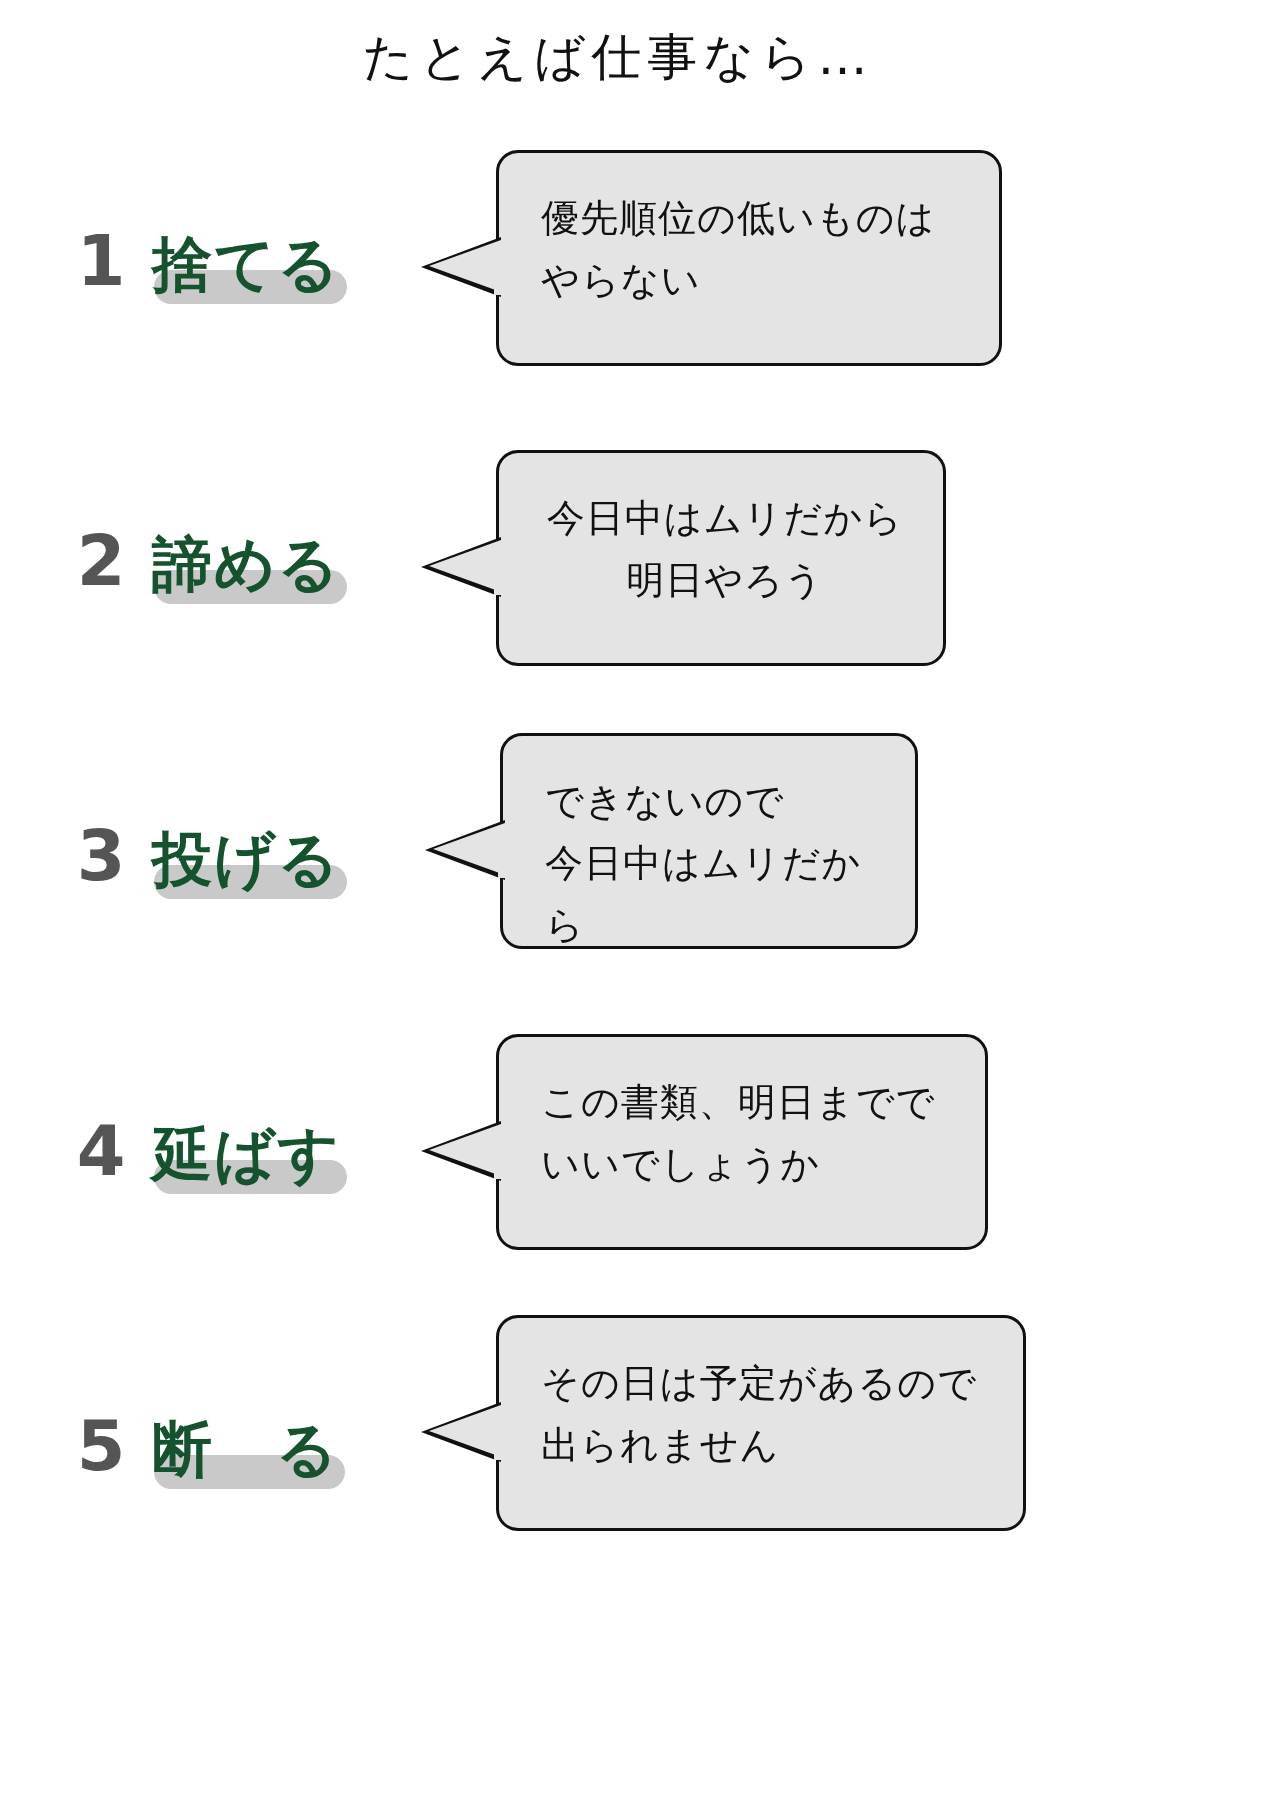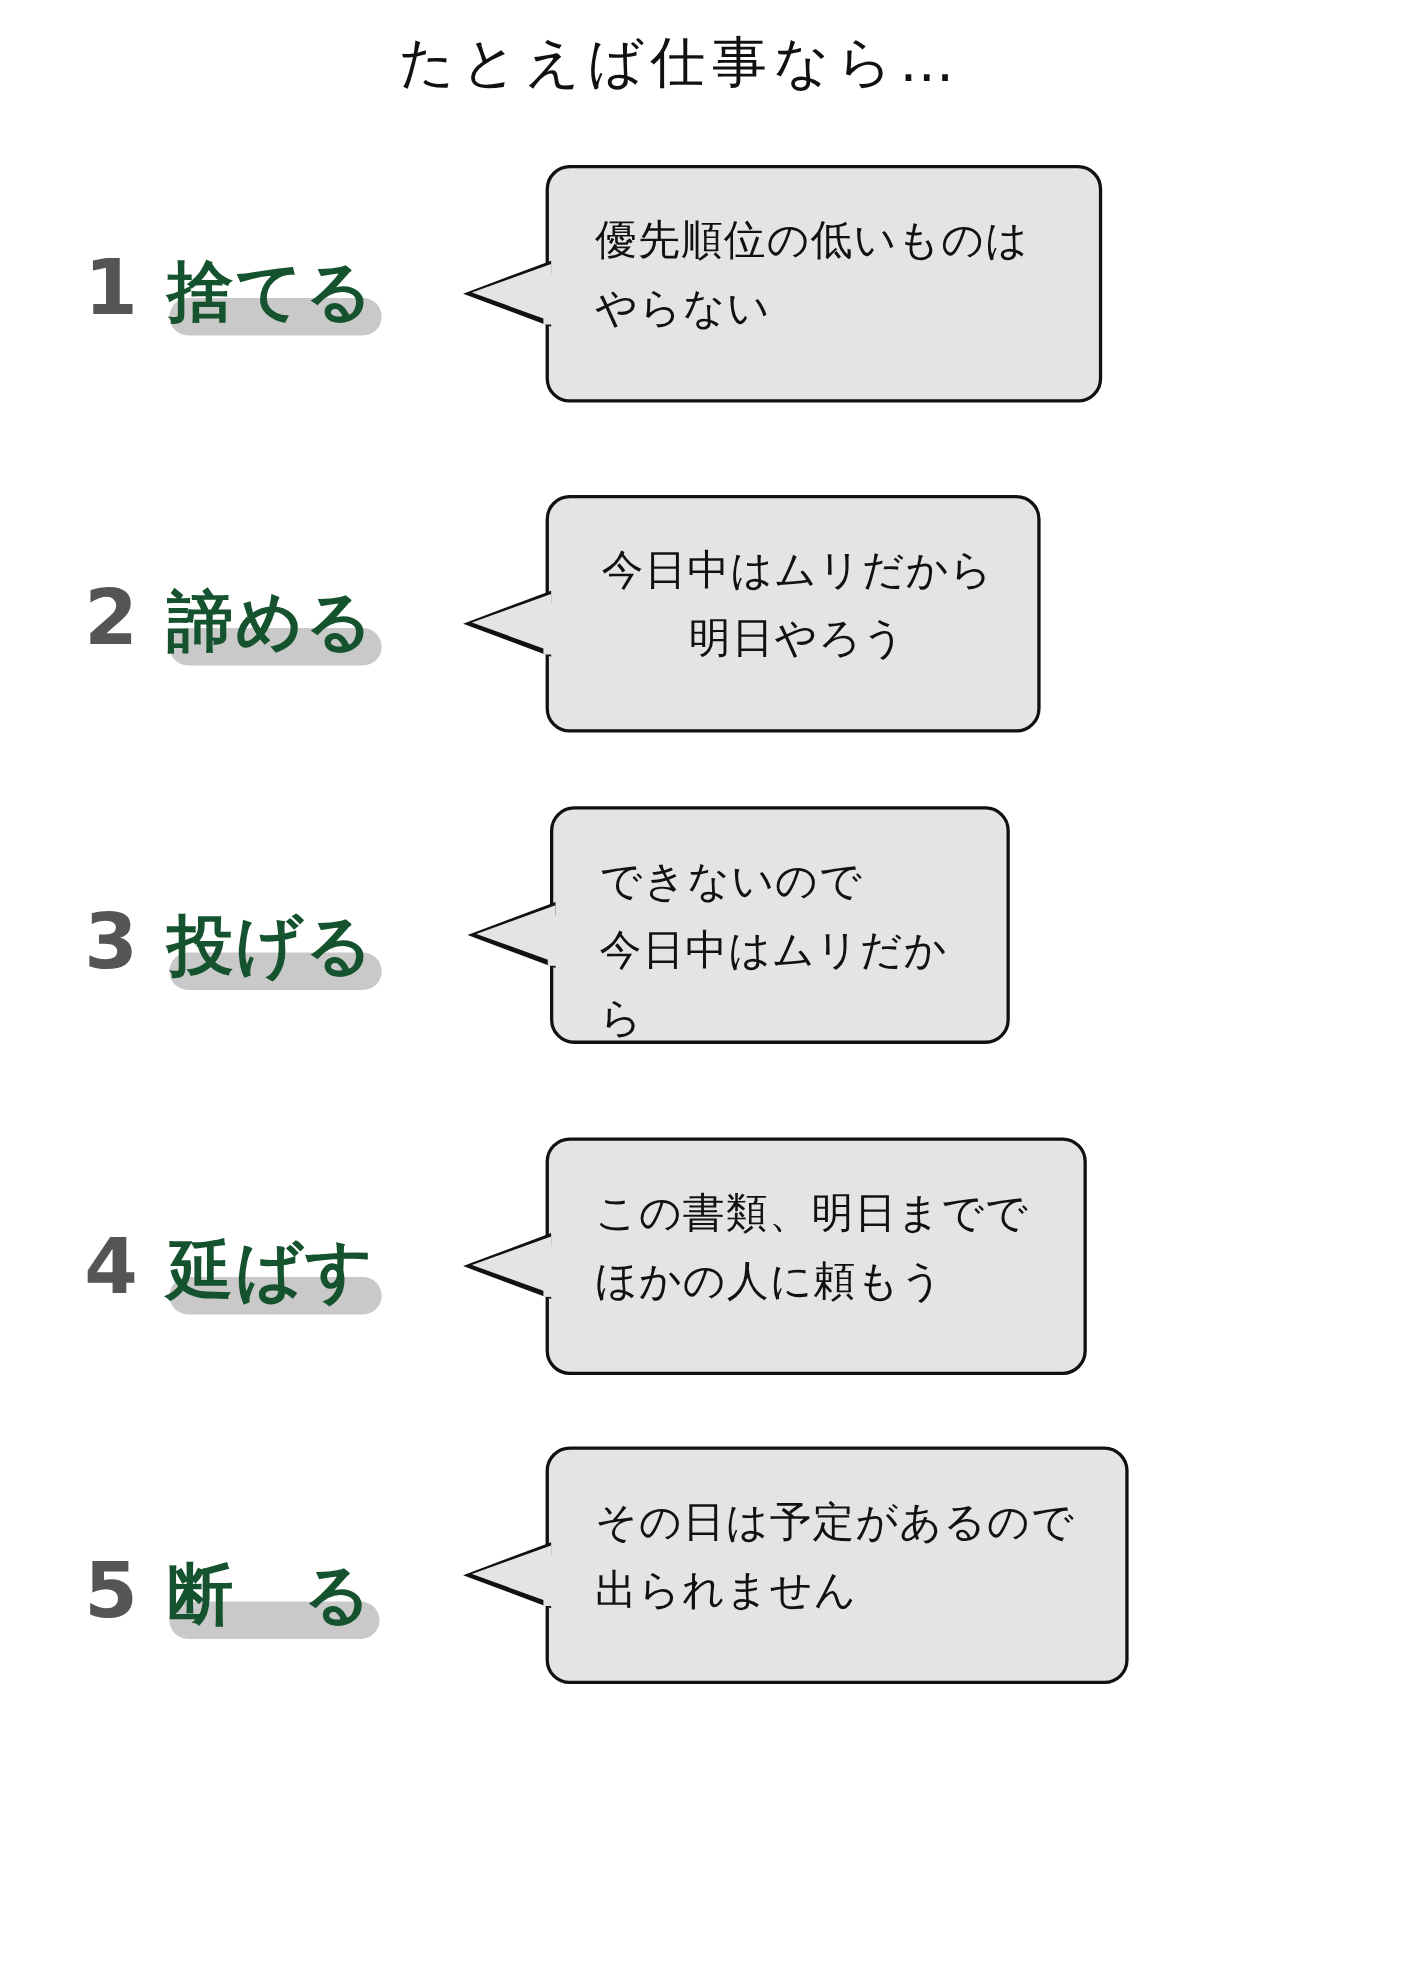--- a/index.html
+++ b/index.html
@@ -216,21 +216,21 @@
       <span class="word-wrap">
         <span class="word-hl"></span>
         <span class="word">延ばす</span>
       </span>
     </div>
     <div class="bubble b4">
       <span class="tail-outer"></span>
       <span class="tail-inner"></span>
       <span class="tail-mask"></span>
       <div class="bubble-text">この書類、明日までで
-ほかの人に頼もう</div>
+いいでしょうか</div>
     </div>
   </div>
 
   <div class="row row-5">
     <div class="label-group">
       <span class="num">5</span>
       <span class="word-wrap">
         <span class="word-hl"></span>
         <span class="word spaced">断　る</span>
       </span>

